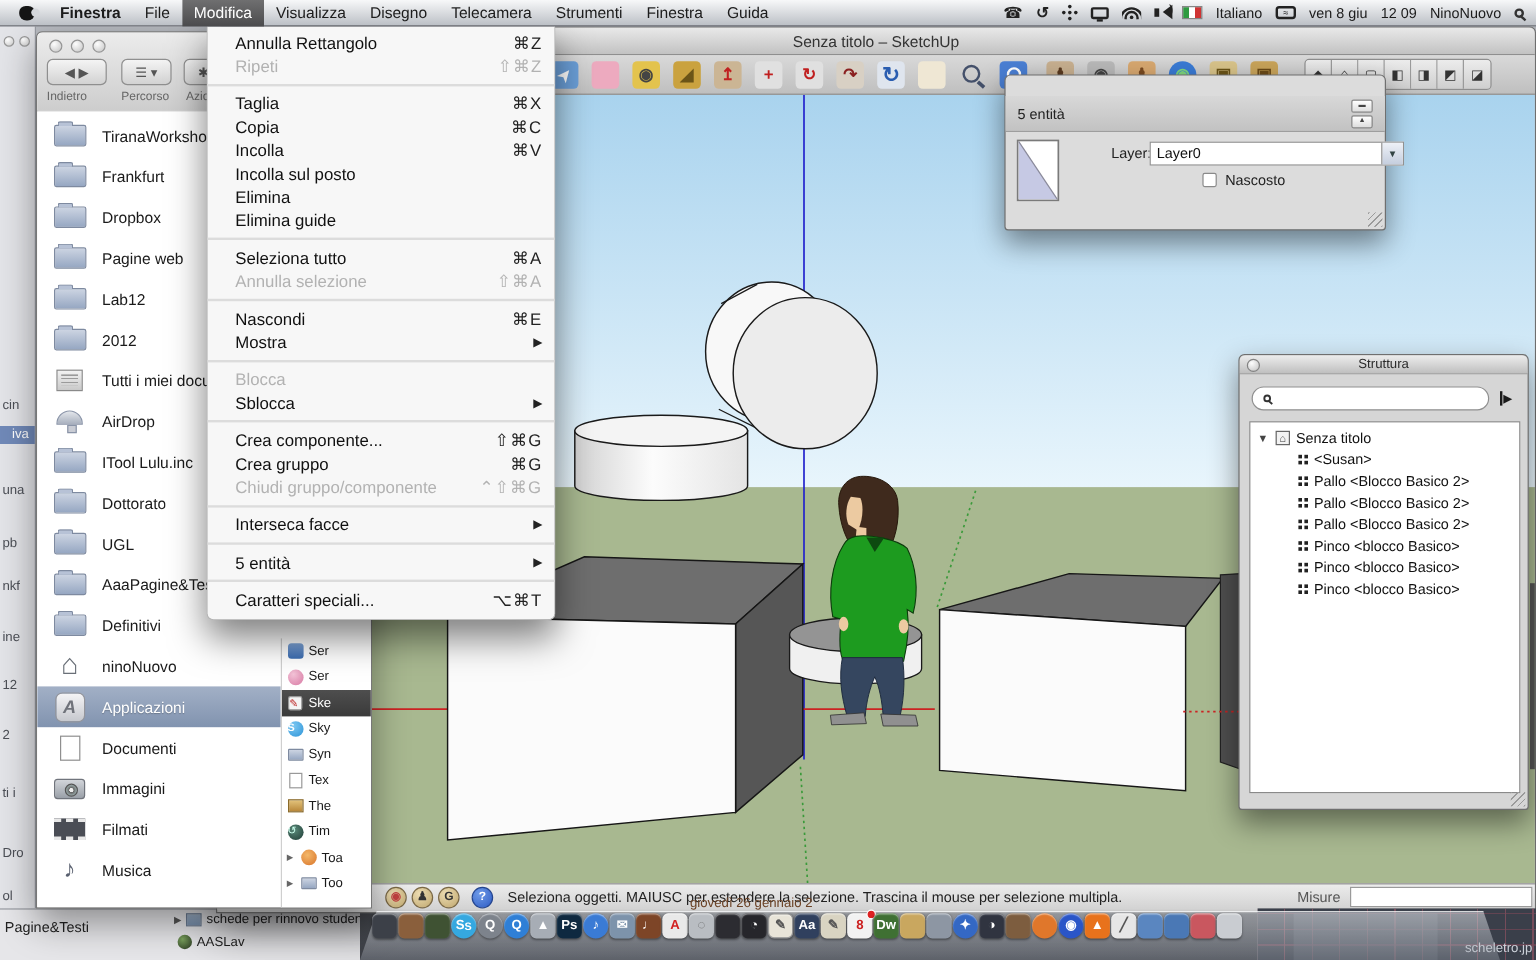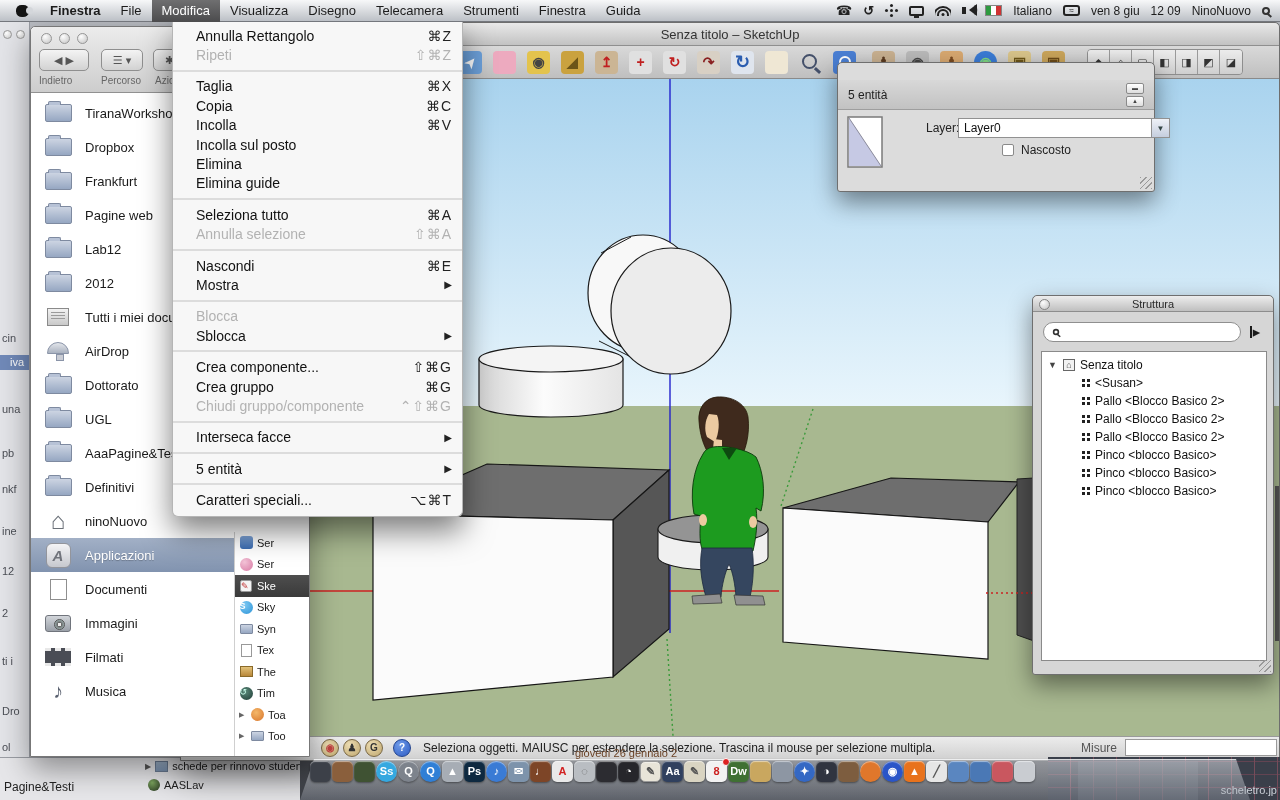--- a/index.html
+++ b/index.html
@@ -38,21 +38,21 @@
   .widg{width:17px;height:11px;border:2px solid #222;border-radius:3px;font-size:8px;line-height:8px;text-align:center;color:#222;}
   .mag{display:inline-block;width:8px;height:8px;border:2px solid #333;border-radius:50%;position:relative;}
   .mag::after{content:"";position:absolute;width:6px;height:2px;background:#333;bottom:-3px;right:-4px;transform:rotate(40deg);}
   
   .bstrip{position:absolute;left:0;top:22px;width:30px;height:735px;z-index:4;background:#e3e4e8;border-right:1px solid #9a9da4;overflow:hidden;}
   .bstrip .tl{position:absolute;top:8px;width:9px;height:9px;border-radius:50%;background:radial-gradient(circle at 35% 30%,#fff,#c9c9c9);border:1px solid #999;}
   .bfrag{position:absolute;left:2px;font-size:11px;color:#4c4f56;white-space:nowrap;width:30px;}
   .bfrag.selected{background:#7089b8;color:#fff;left:0;padding-left:10px;height:15px;line-height:15px;width:30px;}
   
   .bl-area{position:absolute;left:0;top:757px;width:300px;height:43px;z-index:6;background:#e6e6e9;border-top:1px solid #9a9da4;}
-  .bl-head{position:absolute;left:4px;top:22px;font-size:12px;color:#222;}
+  .bl-head{position:absolute;left:4px;top:8px;font-size:12px;color:#222;}
   .bl-row{position:absolute;display:flex;align-items:center;gap:4px;font-size:11px;color:#222;z-index:7;white-space:nowrap;}
   .bl-tri{font-size:8px;color:#555;}
   .bl-ic1{width:13px;height:11px;background:linear-gradient(#9fb4cc,#7c94b2);border:1px solid #6c7d95;}
   .bl-ic2{width:12px;height:12px;border-radius:50%;background:radial-gradient(circle at 35% 30%,#7ea860,#26331f);}
   
   .skel{position:absolute;left:1048px;top:757px;width:232px;height:43px;z-index:12;background:#3a3f4a;overflow:hidden;}
   .skel .grid{position:absolute;inset:0;opacity:.5;
     background:repeating-linear-gradient(90deg,transparent 0 22px,#b05a6a 22px 23px),repeating-linear-gradient(0deg,transparent 0 12px,#8a4a5a 12px 13px);}
   .skel .pane{position:absolute;left:30px;top:4px;width:120px;height:39px;background:#565c68;opacity:.55;}
   .skel .lbl{position:absolute;right:3px;bottom:4px;font-size:11px;color:#ccd1d9;}
@@ -452,57 +452,63 @@
       <div class="srow" data-interactable="true">
             <span class="sicon">
               <span data-interactable="false" class="ic-folder"></span>
             </span>
             <span class="slabel" data-interactable="false">TiranaWorkshop</span>
           </div>
           <div class="srow" data-interactable="true">
             <span class="sicon">
               <span data-interactable="false" class="ic-folder"></span>
             </span>
+            <span class="slabel" data-interactable="false">Frankfurt</span>
+          </div>
+          <div class="srow" data-interactable="true">
+            <span class="sicon">
+              <span data-interactable="false" class="ic-folder"></span>
+            </span>
             <span class="slabel" data-interactable="false">Dropbox</span>
           </div>
           <div class="srow" data-interactable="true">
             <span class="sicon">
               <span data-interactable="false" class="ic-folder"></span>
             </span>
-            <span class="slabel" data-interactable="false">Frankfurt</span>
+            <span class="slabel" data-interactable="false">Pagine web</span>
           </div>
           <div class="srow" data-interactable="true">
             <span class="sicon">
               <span data-interactable="false" class="ic-folder"></span>
             </span>
-            <span class="slabel" data-interactable="false">Pagine web</span>
+            <span class="slabel" data-interactable="false">Lab12</span>
           </div>
           <div class="srow" data-interactable="true">
             <span class="sicon">
               <span data-interactable="false" class="ic-folder"></span>
             </span>
-            <span class="slabel" data-interactable="false">Lab12</span>
+            <span class="slabel" data-interactable="false">2012</span>
+          </div>
+          <div class="srow" data-interactable="true">
+            <span class="sicon">
+              <span data-interactable="false" class="ic-smartdoc"></span>
+            </span>
+            <span class="slabel" data-interactable="false">Tutti i miei docu</span>
+          </div>
+          <div class="srow" data-interactable="true">
+            <span class="sicon">
+              <span data-interactable="false" class="ic-airdrop"></span>
+            </span>
+            <span class="slabel" data-interactable="false">AirDrop</span>
           </div>
           <div class="srow" data-interactable="true">
             <span class="sicon">
               <span data-interactable="false" class="ic-folder"></span>
             </span>
-            <span class="slabel" data-interactable="false">2012</span>
-          </div>
-          <div class="srow" data-interactable="true">
-            <span class="sicon">
-              <span data-interactable="false" class="ic-smartdoc"></span>
-            </span>
-            <span class="slabel" data-interactable="false">Tutti i miei docu</span>
-          </div>
-          <div class="srow" data-interactable="true">
-            <span class="sicon">
-              <span data-interactable="false" class="ic-airdrop"></span>
-            </span>
-            <span class="slabel" data-interactable="false">AirDrop</span>
+            <span class="slabel" data-interactable="false">ITool Lulu.inc</span>
           </div>
           <div class="srow" data-interactable="true">
             <span class="sicon">
               <span data-interactable="false" class="ic-folder"></span>
             </span>
             <span class="slabel" data-interactable="false">Dottorato</span>
           </div>
           <div class="srow" data-interactable="true">
             <span class="sicon">
               <span data-interactable="false" class="ic-folder"></span>

